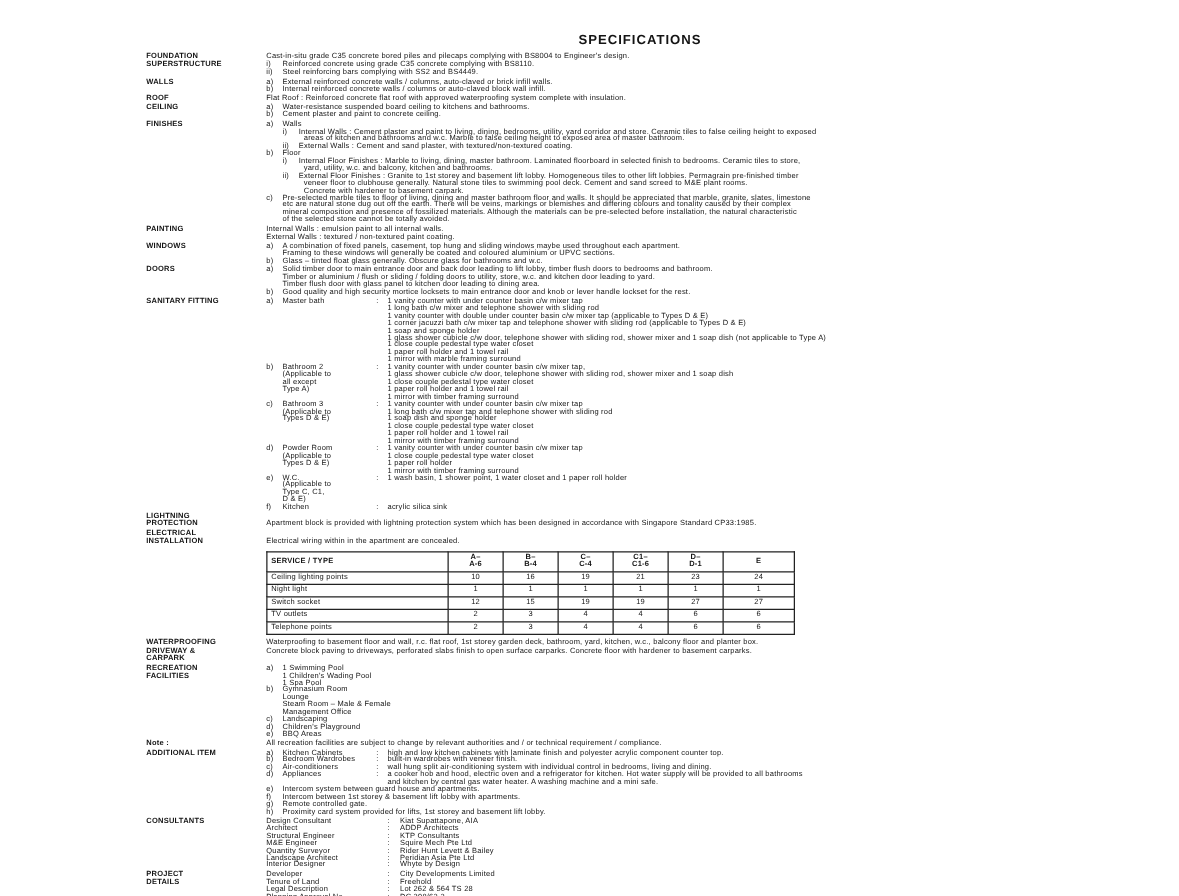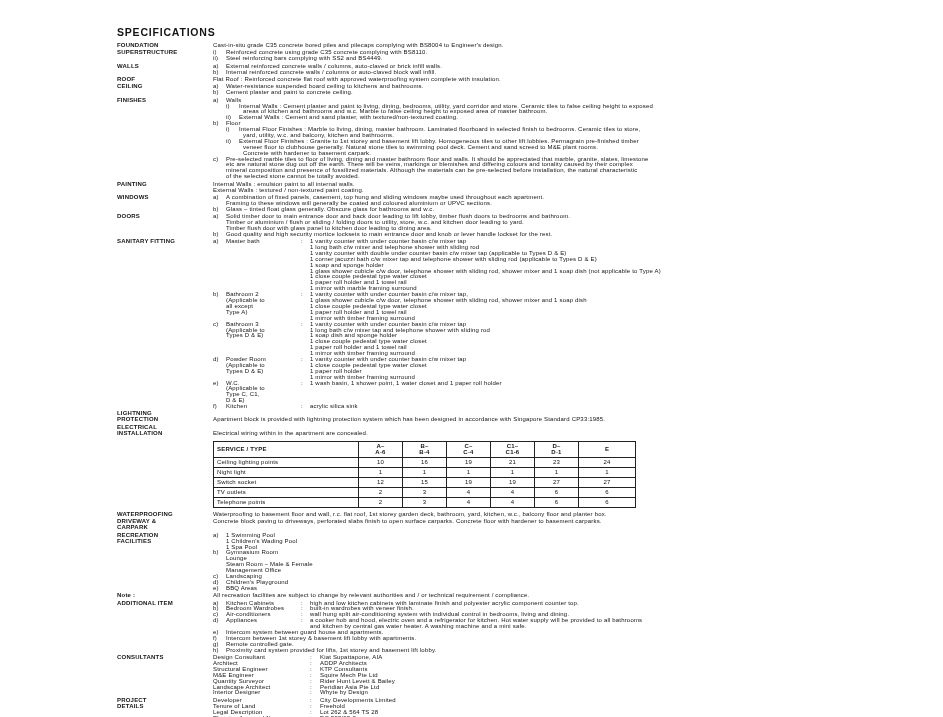--- a/index.html
+++ b/index.html
@@ -1,19 +1,19 @@
 <!DOCTYPE html>
 <html><head>
 <meta charset="utf-8">
 <style>
   html,body{margin:0;padding:0;background:#ffffff;}
   .page{position:relative;width:943px;height:717px;background:#ffffff;overflow:hidden;
         font-family:"Liberation Sans",sans-serif;color:#141414;}
   .content{position:absolute;left:117px;top:26px;width:790px;}
-  .title{font-size:10.5px;font-weight:bold;letter-spacing:.8px;margin:0 0 5px 0;}
+  .title{font-size:10.5px;font-weight:bold;letter-spacing:.8px;margin:0 0 5px 0;text-align:center;}
   .sec{display:flex;margin-bottom:1.5px;}
   .sec-label{width:96px;flex:0 0 96px;}
   .lab-line{font-size:6px;line-height:5.9px;font-weight:bold;letter-spacing:.2px;white-space:nowrap;}
   .sec-body{flex:1;position:relative;min-width:0;}
   .tline{position:relative;height:5.9px;}
   .seg{position:absolute;top:0;font-size:6px;line-height:5.9px;letter-spacing:.18px;white-space:nowrap;}
   .spec-table{border-collapse:collapse;border:1.5px solid #222;margin:4px 0 3px 0;}
   .spec-table th,.spec-table td{border:1px solid #222;font-size:6px;line-height:6px;
         letter-spacing:.2px;padding:1.5px 3px;text-align:center;vertical-align:middle;}
   .spec-table th{font-weight:bold;}

